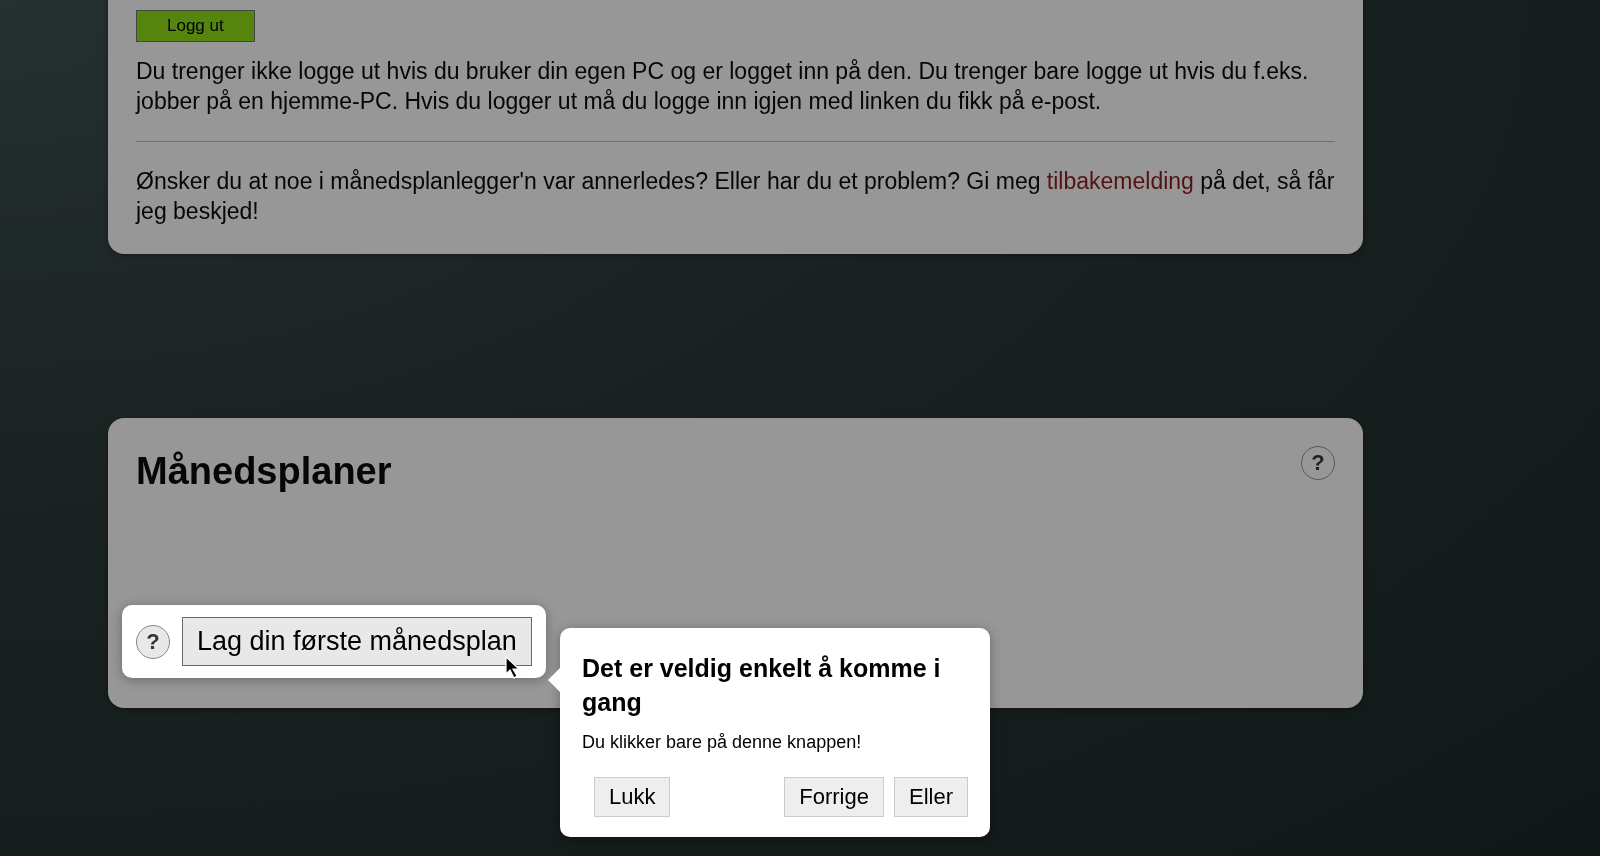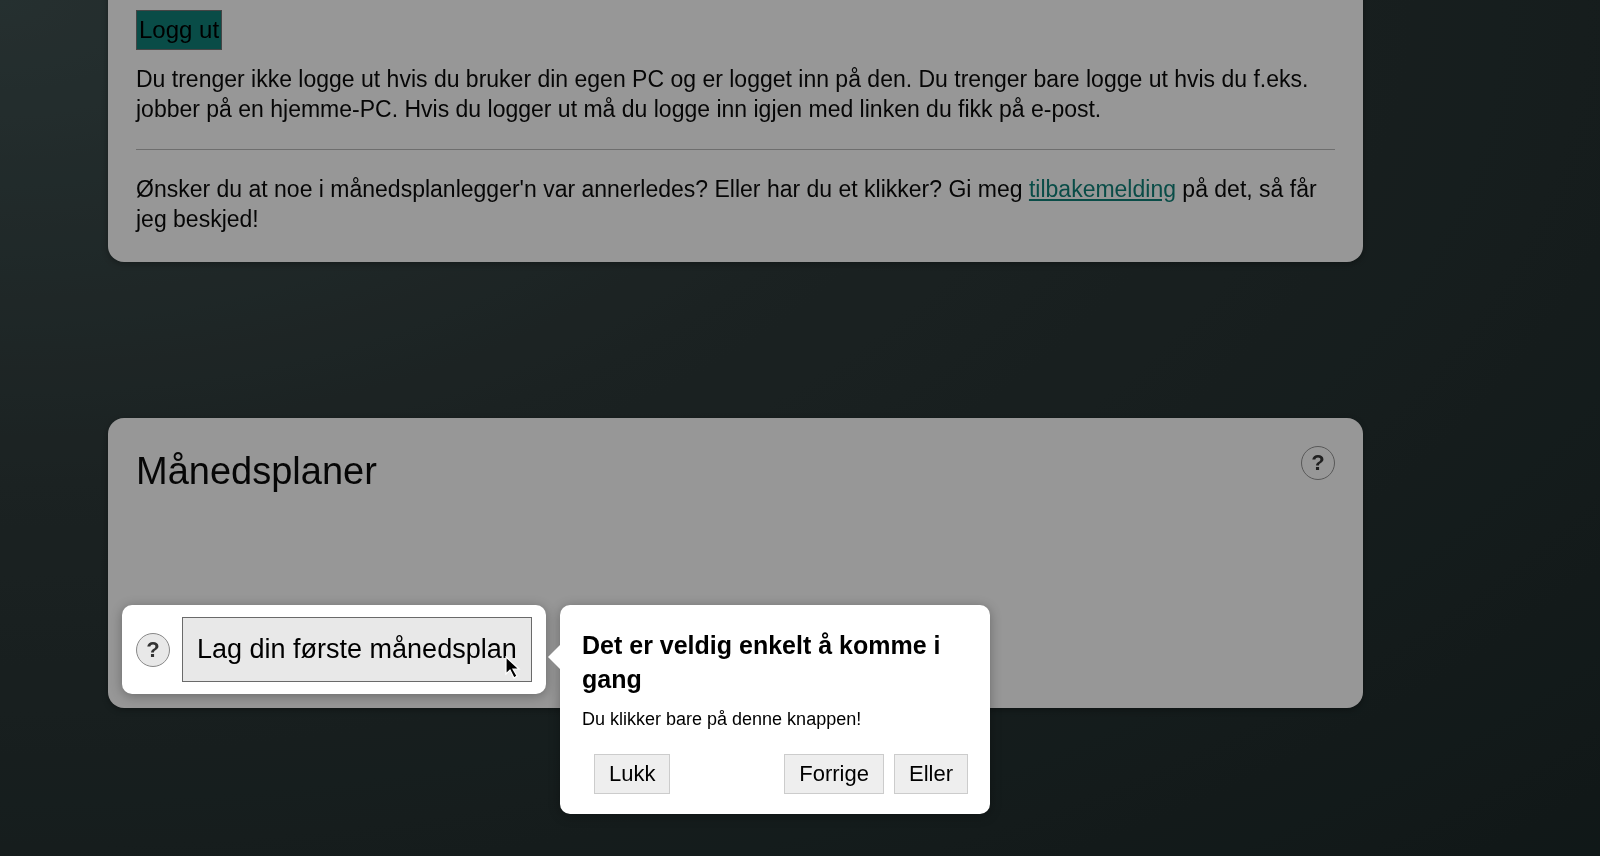--- a/index.html
+++ b/index.html
@@ -25,41 +25,41 @@
       margin: 0 auto;
       width: 1255px;
       position: absolute;
       left: 108px;
       box-shadow: 0 2px 6px rgba(0,0,0,0.3);
     }
     .card-top { top: -20px; padding-top: 30px; }
     .card-bottom { top: 418px; height: 290px; }
     .btn {
       font-family: inherit;
-      font-size: 24px;
-      padding: 5px 2px;
-      background: #0f766e;
+      font-size: 17px;
+      padding: 5px 30px;
+      background: #84cc16;
       border: 1px solid #6a6a6a;
       cursor: pointer;
     }
     .text-body {
       font-size: 23px;
       line-height: 1.32;
       color: #0a0a0a;
       margin-top: 14px;
     }
     hr.sep {
       border: none;
       border-top: 1px solid #aaa;
       margin: 24px 0;
     }
-    a.link { color: #0f766e; text-decoration: underline; cursor: pointer; }
+    a.link { color: #7f1d1d; cursor: pointer; }
     h2.section-title {
       font-size: 38px;
-      font-weight: normal;
+      font-weight: bold;
       color: #0a0a0a;
       margin-top: 12px;
       margin-bottom: 20px;
     }
     .help-circle {
       display: inline-flex;
       align-items: center;
       justify-content: center;
       width: 34px;
       height: 34px;
@@ -84,29 +84,29 @@
       border-radius: 10px;
       padding: 12px 14px;
       z-index: 20;
       display: flex;
       align-items: center;
       gap: 12px;
       box-shadow: 0 2px 12px rgba(0,0,0,0.3);
     }
     .highlight-box .btn-main {
       font-size: 27px;
-      padding: 16px 14px;
+      padding: 8px 14px;
       background: #e8e8e8;
       border: 1px solid #6a6a6a;
       cursor: pointer;
     }
     .popover {
       position: absolute;
       left: 560px;
-      top: 605px;
+      top: 628px;
       width: 430px;
       background: #ffffff;
       border-radius: 10px;
       padding: 24px 22px 20px 22px;
       z-index: 20;
       box-shadow: 0 2px 12px rgba(0,0,0,0.3);
     }
     .popover::before {
       content: "";
       position: absolute;
@@ -148,21 +148,21 @@
     }
   </style>
 </head>
 <body>
 
 <div class="card card-top">
   <button class="btn">Logg ut</button>
   <p class="text-body">Du trenger ikke logge ut hvis du bruker din egen PC og er logget inn på den. Du trenger bare logge ut hvis du f.eks. jobber på en hjemme-PC. Hvis du logger ut må du logge inn igjen med linken du fikk på e-post.</p>
   <hr class="sep">
   <p class="text-body">
-    <span>Ønsker du at noe i månedsplanlegger'n var annerledes? Eller har du et klikker? Gi meg </span><a class="link">tilbakemelding</a><span> på det, så får jeg beskjed!</span>
+    <span>Ønsker du at noe i månedsplanlegger'n var annerledes? Eller har du et problem? Gi meg </span><a class="link">tilbakemelding</a><span> på det, så får jeg beskjed!</span>
   </p>
 </div>
 
 <div class="card card-bottom">
   <span class="help-circle help-top-right">?</span>
   <h2 class="section-title">Månedsplaner</h2>
 </div>
 
 <div class="dim-overlay"></div>
 

